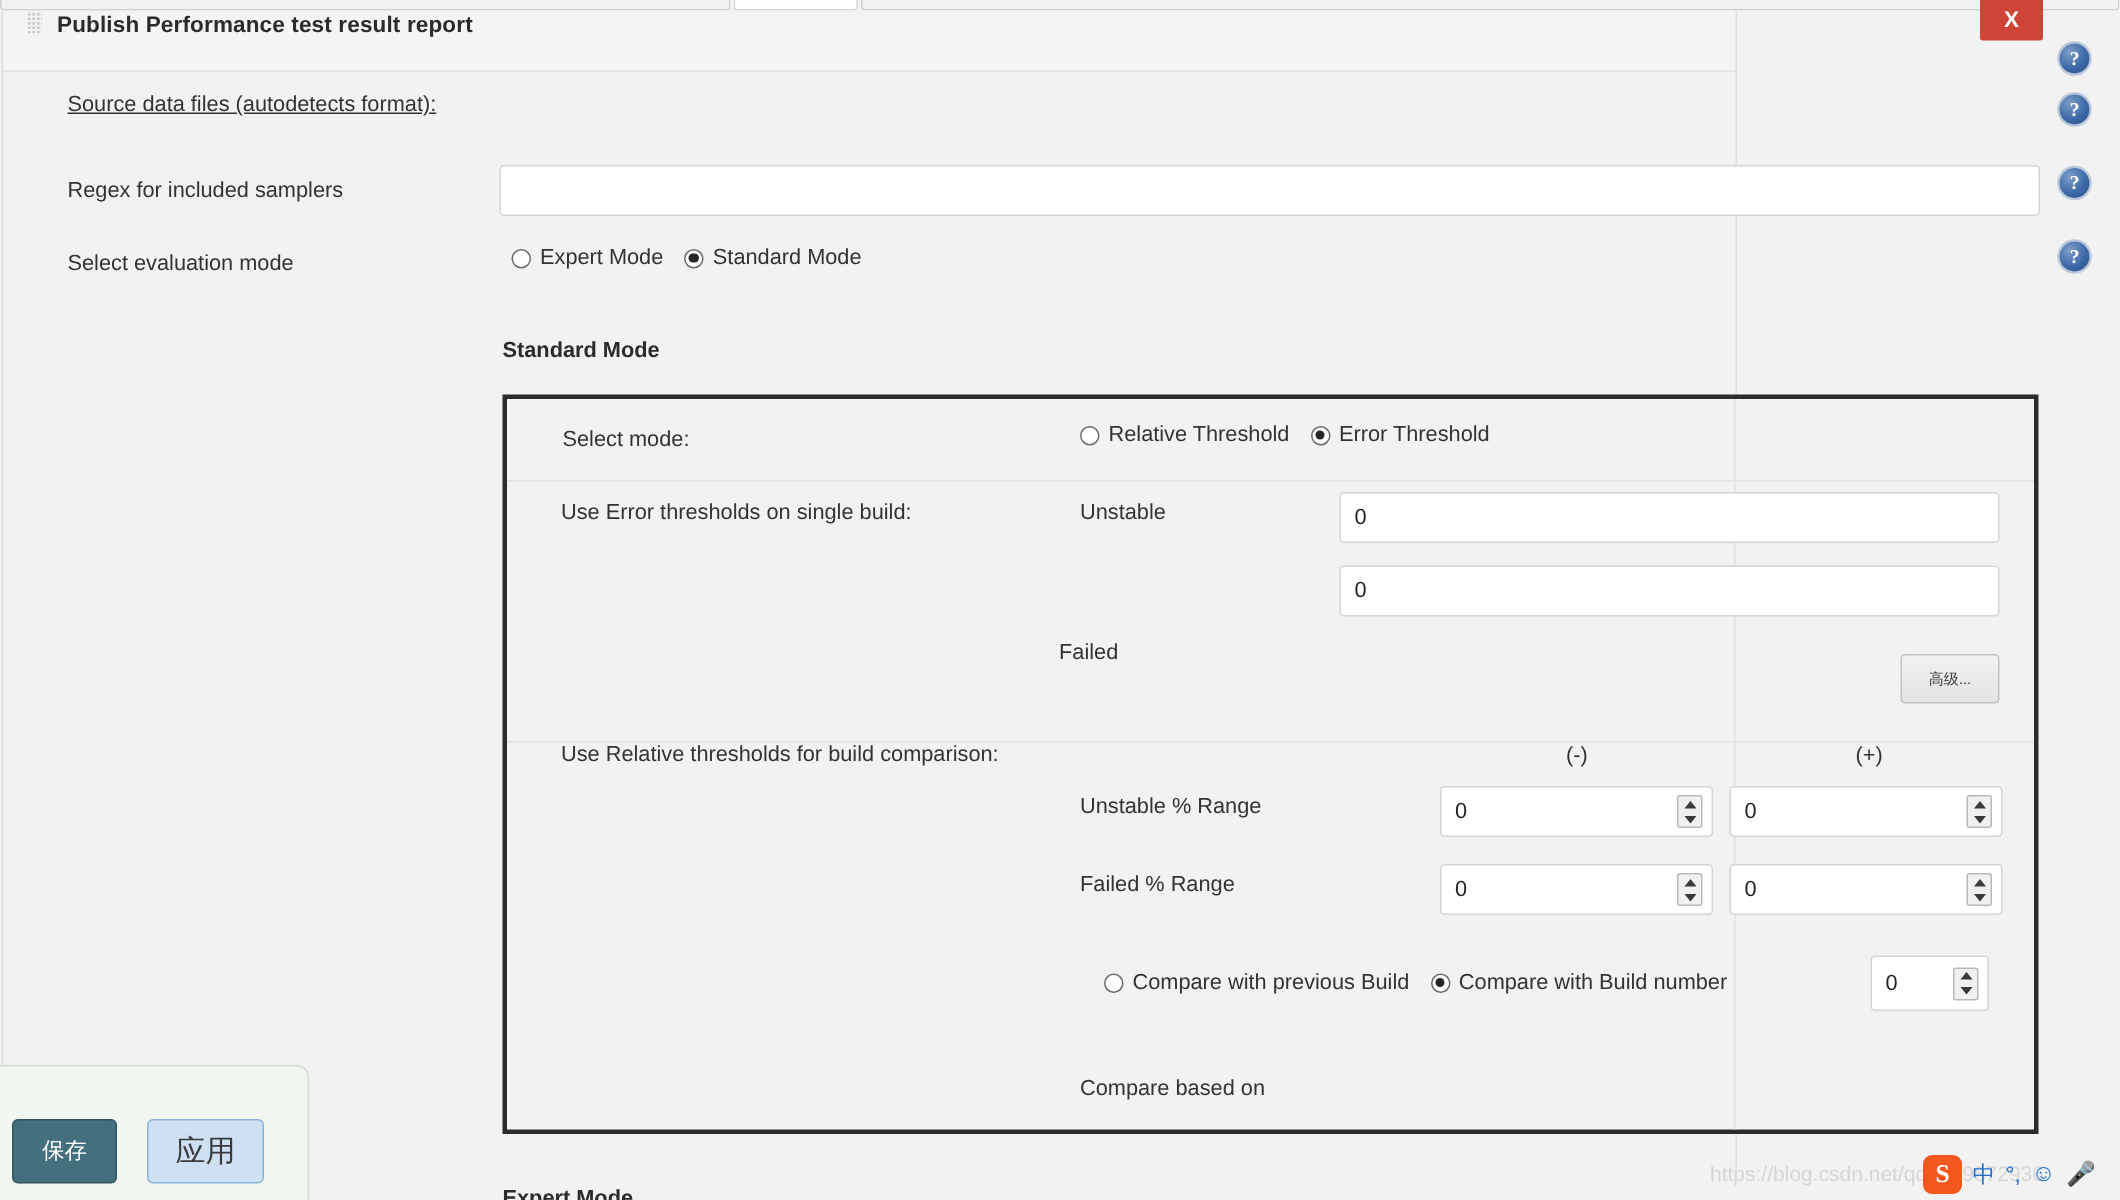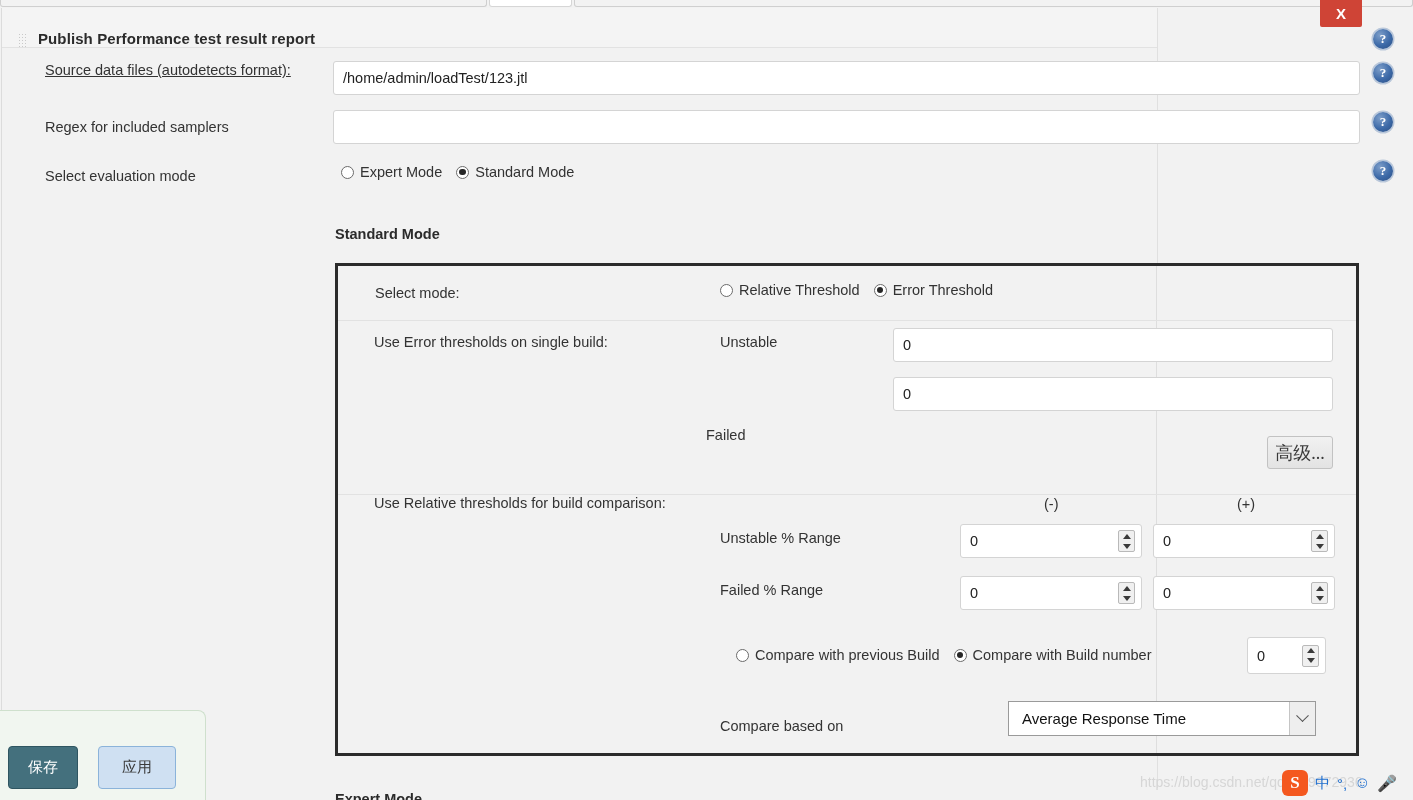--- a/index.html
+++ b/index.html
@@ -43,21 +43,21 @@
     background: #f2f2f2;
     border-left: 1px solid #dcdcdc;
   }
 
   
   .titlebar {
     position: absolute; top: 0; left: 0;
     width: 1155px; height: 40px;
     background: #f4f4f4;
     border-bottom: 1px solid #e2e2e2;
-    display: flex; align-items: flex-end;
+    display: flex; align-items: flex-start;
   }
   .grip {
     width: 10px; height: 14px; margin-left: 16px; margin-right: 10px;
     background-image:
       radial-gradient(circle 0.9px, #c9c9c9 99%, transparent 100%);
     background-size: 3px 3px;
     background-position: 0 0;
     cursor: move;
   }
   .title-text {
@@ -191,22 +191,22 @@
     border-left: 4px solid transparent; border-right: 4px solid transparent;
     border-top: 5px solid #3a3a3a;
   }
 
   
   .adv-btn {
     position: absolute;
     background: linear-gradient(#f1f1f1, #e3e3e3);
     border: 1px solid #c2c2c2;
     border-radius: 3px;
-    font-size: 18px; color: #3a3a3a;
-    font-family: Liberation Serif, serif;
+    font-size: 10px; color: #3a3a3a;
+    font-family: Liberation Sans, sans-serif;
     cursor: pointer;
     display: flex; align-items: center; justify-content: center;
   }
 
   
   .select-box {
     position: absolute;
     background: #ffffff;
     border: 1px solid #9a9a9a;
     display: flex; align-items: center;
@@ -246,21 +246,21 @@
     color: #ffffff; font-size: 15px;
     display: flex; align-items: center; justify-content: center;
     cursor: pointer;
   }
   .btn-secondary {
     position: absolute; left: 98px; top: 35px;
     width: 78px; height: 43px;
     background: #cfe0f2;
     border: 1px solid #8bb3da;
     border-radius: 4px;
-    color: #3a3a3a; font-size: 15px;
+    color: #3a3a3a; font-size: 20px;
     display: flex; align-items: center; justify-content: center;
     cursor: pointer;
   }
 
   
   .watermark {
     position: absolute; left: 1140px; top: 774px;
     font-size: 14px; color: #d6d6d6;
     white-space: nowrap; pointer-events: none;
   }
@@ -300,21 +300,20 @@
     <div class="close-btn">X</div>
 
     <div class="helpcol-divider"></div>
 
     <div class="help-icon" style="top:21px;">?</div>
     <div class="help-icon" style="top:55px;">?</div>
     <div class="help-icon" style="top:104px;">?</div>
     <div class="help-icon" style="top:153px;">?</div>
 
     <div class="row-label" style="left:43px; top:54px;text-decoration:underline;">Source data files (autodetects format):</div>
-    <input class="txt-input" style="left: 331px; top: 53px; width: 1027px; height: 34px;" value="/home/admin/loadTest/123.jtl">
 
     <div class="row-label" style="left:43px; top:111px;">Regex for included samplers</div>
     <input class="txt-input" style="left: 331px; top: 102px; width: 1027px; height: 34px;" value="">
 
     <div class="row-label" style="left:43px; top:160px;">Select evaluation mode</div>
     <div class="radio-wrap" style="left:339px; top:156px;">
       <span class="radio"></span>
       <span class="radio-label">Expert Mode</span>
       <span class="radio checked"></span>
       <span class="radio-label">Standard Mode</span>
@@ -409,26 +408,20 @@
           <span class="up">
               <i class="arrow-up"></i>
             </span>
           <span class="dn">
               <i class="arrow-dn"></i>
             </span>
         </span>
       </div>
 
       <div class="row-label" style="left:382px; top:433px;margin-top:19px;">Compare based on</div>
-      <div class="select-box" style="left:670px; top:435px; width:308px; height:35px;">
-        <span class="sel-val">Average Response Time</span>
-        <span class="sel-arrow">
-            <i class="chev"></i>
-          </span>
-      </div>
     </div>
 
     <div class="section-head" style="left:333px; top:783px;">Expert Mode</div>
 
   </div>
 
   <div class="savebar">
     <div class="btn-primary">保存</div>
     <div class="btn-secondary">应用</div>
   </div>

